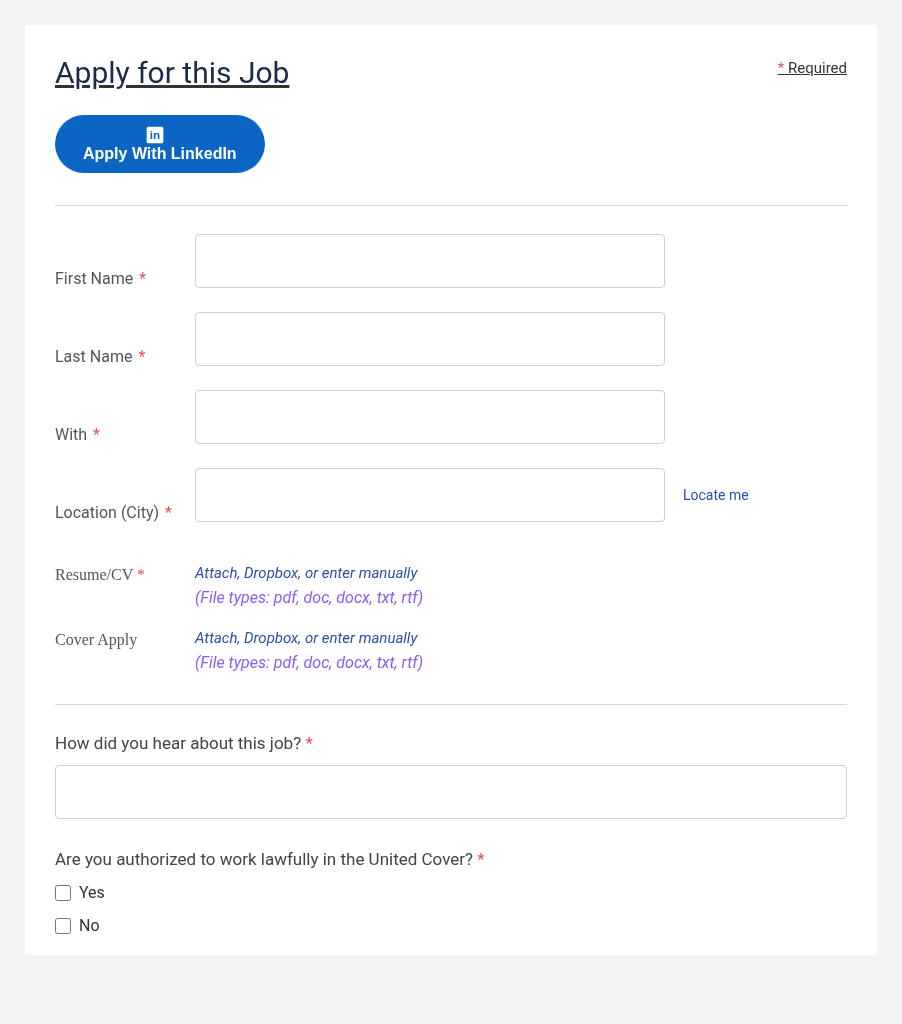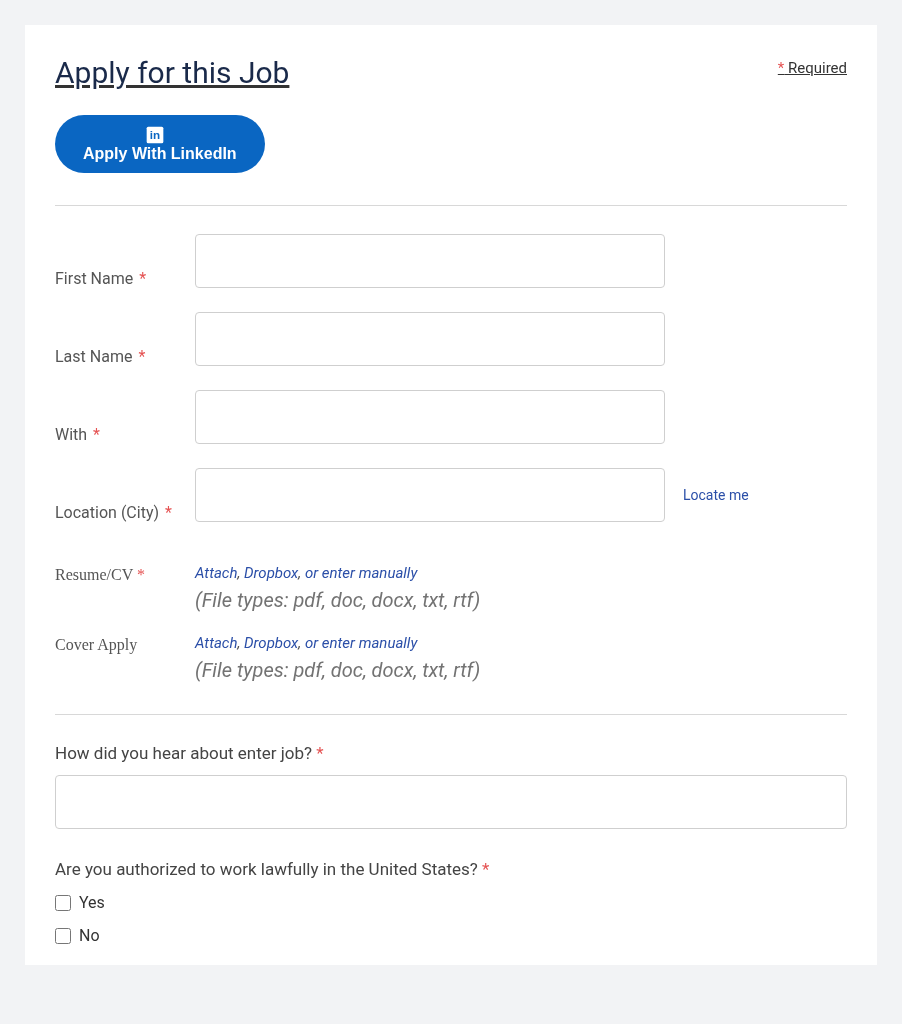--- a/index.html
+++ b/index.html
@@ -111,23 +111,23 @@
     .file-actions {
       font-size: 15px;
       color: #555;
       font-style: italic;
     }
     .file-link {
       color: #2b4fa8;
       cursor: pointer;
     }
     .file-types {
-      color: #737373;
+      color: #8b5cf6;
       margin-top: 6px;
-      font-size: 20px;
+      font-size: 16px;
     }
     .question-block {
       margin-bottom: 30px;
     }
     .question-label {
       font-size: 17px;
       color: #444;
       margin-bottom: 12px;
       display: block;
     }
@@ -249,30 +249,30 @@
       <span class="file-link">Attach</span><span>, </span><span class="file-link">Dropbox</span><span>, </span><span class="file-link">or enter manually</span>
       <div class="file-types">(File types: pdf, doc, docx, txt, rtf)</div>
     </div>
   </div>
 
   <hr class="sep">
 
   
   <div class="question-block">
     <label class="question-label">
-      <span>How did you hear about enter job?</span>
+      <span>How did you hear about this job?</span>
       <span class="req-asterisk">*</span>
     </label>
     <input type="text" class="full-input" value="" style="">
   </div>
 
   
   <div class="auth-block">
     <label class="question-label">
-      <span>Are you authorized to work lawfully in the United States?</span>
+      <span>Are you authorized to work lawfully in the United Cover?</span>
       <span class="req-asterisk">*</span>
     </label>
     <div class="checkbox-row">
       <input type="checkbox" style="">
       <label>Yes</label>
     </div>
     <div class="checkbox-row">
       <input type="checkbox" style="">
       <label>No</label>
     </div>

